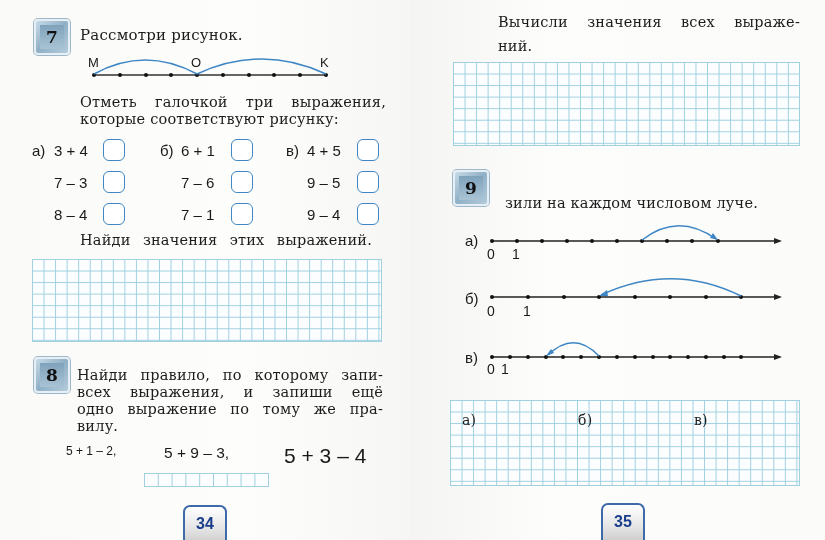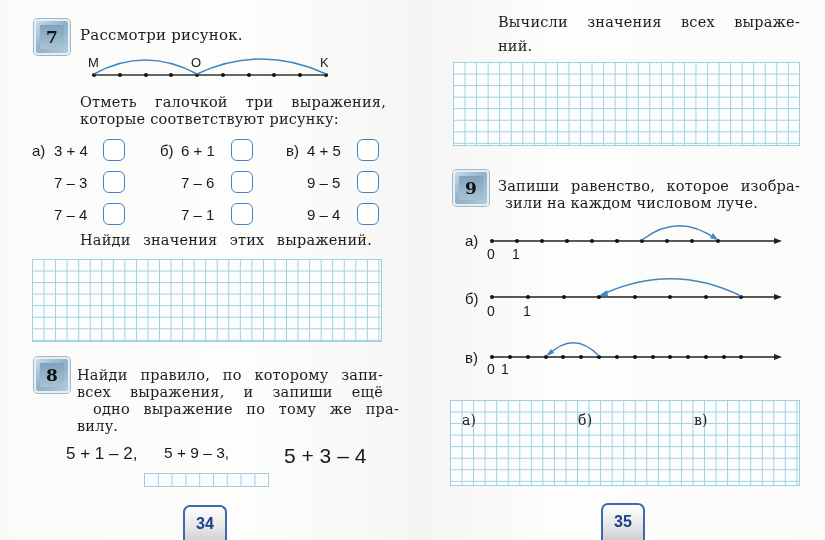--- a/index.html
+++ b/index.html
@@ -81,21 +81,21 @@
   </svg>
 
   <div class="abs serif-text" style="left:80px;top:111px;">которые соответствуют рисунку:</div>
   <div class="abs serif-text justify" style="left:80px;top:94px;width:306px;">Отметь галочкой три выражения,</div>
 
   <div class="expr" style="left:32px;top:142px;">а)</div>
   <div class="expr" style="left:54px;top:142px;">3 + 4</div>
   <div class="checkbox" style="left:103px;top:139px;"></div>
   <div class="expr" style="left:54px;top:174px;">7 – 3</div>
   <div class="checkbox" style="left:103px;top:171px;"></div>
-  <div class="expr" style="left:54px;top:206px;">7 – 4</div>
+  <div class="expr" style="left:54px;top:206px;">8 – 4</div>
   <div class="checkbox" style="left:103px;top:203px;"></div>
 
   <div class="expr" style="left:160px;top:142px;">б)</div>
   <div class="expr" style="left:181px;top:142px;">6 + 1</div>
   <div class="checkbox" style="left:231px;top:139px;"></div>
   <div class="expr" style="left:181px;top:174px;">7 – 6</div>
   <div class="checkbox" style="left:231px;top:171px;"></div>
   <div class="expr" style="left:181px;top:206px;">7 – 1</div>
   <div class="checkbox" style="left:231px;top:203px;"></div>
 
@@ -109,42 +109,41 @@
 
   <div class="abs serif-text justify" style="left:80px;top:232px;width:292px;">Найди значения этих выражений.</div>
 
   <div class="grid" style="left:32px;top:259px;width:349px;height:82px;"></div>
 
   <div class="badge" style="left:34px;top:357px;">
     <div class="badge-inner">8</div>
   </div>
   <div class="abs serif-text justify" style="left:77px;top:367px;width:306px;">Найди правило, по которому запи-</div>
   <div class="abs serif-text justify" style="left:77px;top:384px;width:306px;">всех выражения, и запиши ещё</div>
-  <div class="abs serif-text justify" style="left:77px;top:401px;width:306px;margin-left:16px;">одно выражение по тому же пра-</div>
+  <div class="abs serif-text justify" style="left:77px;top:401px;width:306px;">одно выражение по тому же пра-</div>
   <div class="abs serif-text" style="left:77px;top:418px;">вилу.</div>
 
-  <div class="expr" style="left:66px;top:444px;font-size:17px;">5 + 1 – 2,</div>
+  <div class="expr" style="left:66px;top:444px;font-size:12px;">5 + 1 – 2,</div>
   <div class="expr" style="left:164px;top:444px;font-size:15.5px;">5 + 9 – 3,</div>
   <div class="expr" style="left:284px;top:444px;font-size:21px;">5 + 3 – 4</div>
 
   <div class="grid" style="left:144px;top:473px;width:124px;height:13px;background-size:13.8px 13px;"></div>
 
   <div class="page-num" style="left:183px;top:505px;">34</div>
 </div>
 
 <div class="page page-right">
   <div class="abs serif-text justify" style="left:88px;top:14px;width:302px;">Вычисли значения всех выраже-</div>
   <div class="abs serif-text" style="left:88px;top:38px;">ний.</div>
 
   <div class="grid" style="left:43px;top:62px;width:346px;height:83px;"></div>
 
   <div class="badge" style="left:43px;top:170px;">
     <div class="badge-inner">9</div>
   </div>
-  <div class="abs serif-text justify" style="left:88px;top:178px;width:302px;">Запиши равенство, которое изобра-</div>
   <div class="abs serif-text" style="left:95px;top:195px;">зили на каждом числовом луче.</div>
 
   <div class="lbl" style="left:55px;top:232px;font-size:15px;">а)</div>
   <div class="lbl" style="left:77px;top:246px;font-size:14px;">0</div>
   <div class="lbl" style="left:102px;top:246px;font-size:14px;">1</div>
   <svg style="left:0;top:0;" width="415" height="540">
     <line x1="82" y1="241" x2="370" y2="241" stroke="#222" stroke-width="1.4"></line>
     <polygon points="372,241 364,238 364,244" fill="#222"></polygon>
     <g fill="#111">
       <circle cx="82" cy="241" r="2"></circle>

